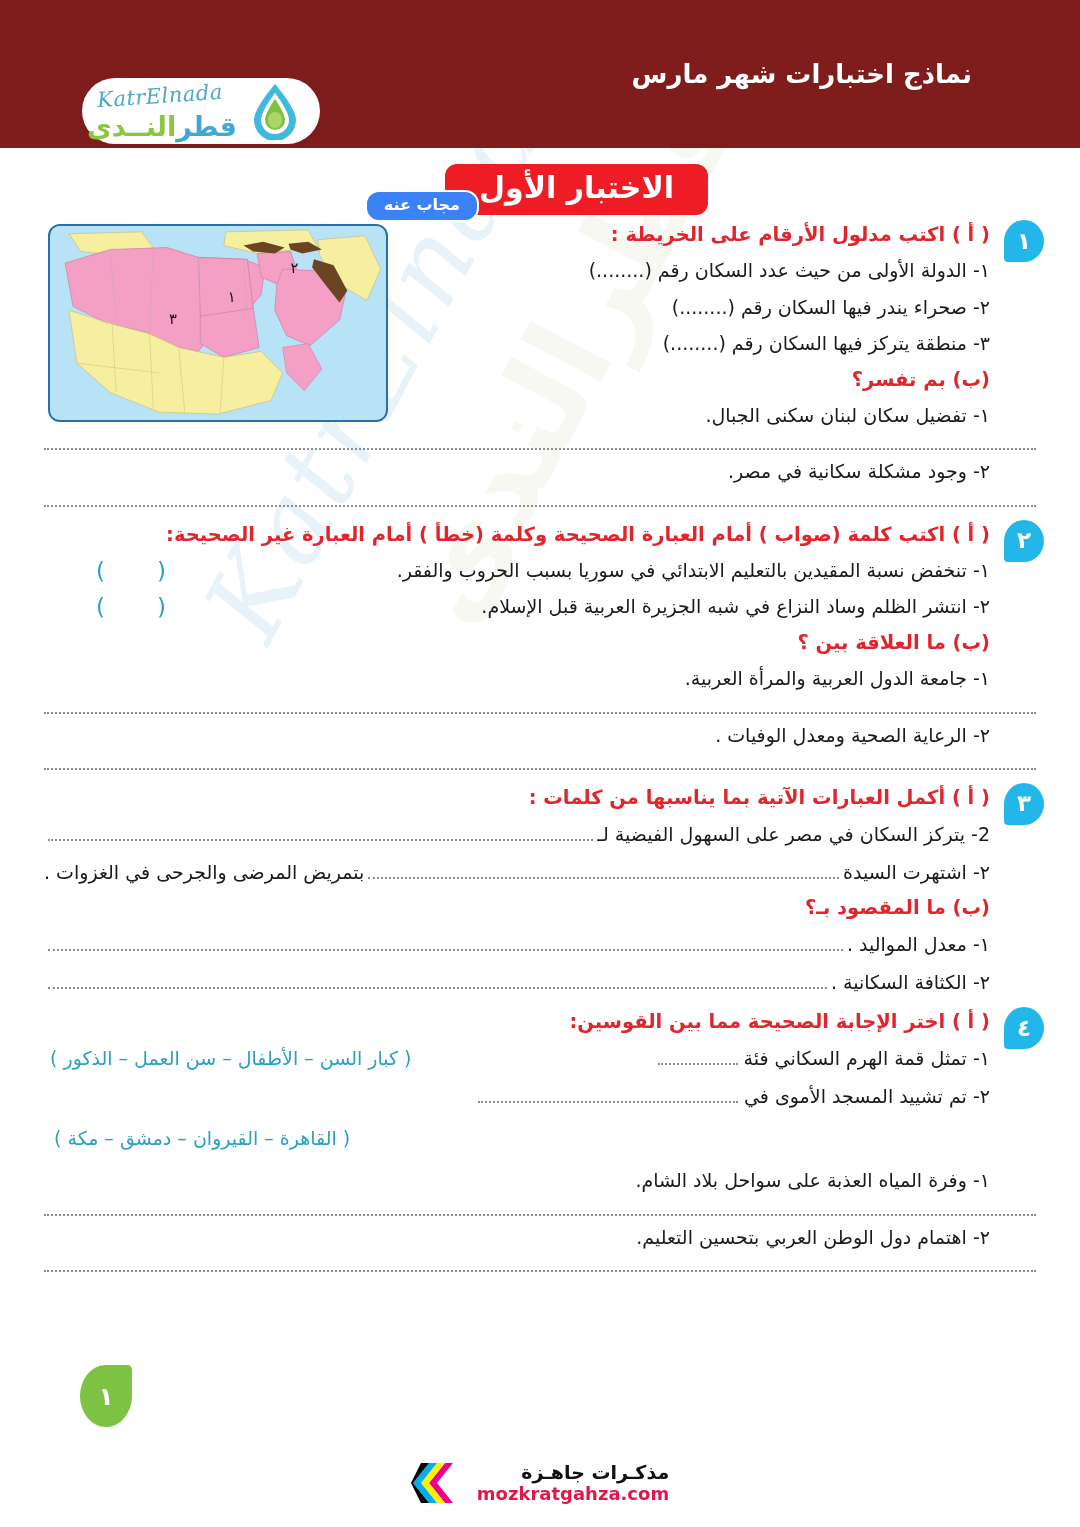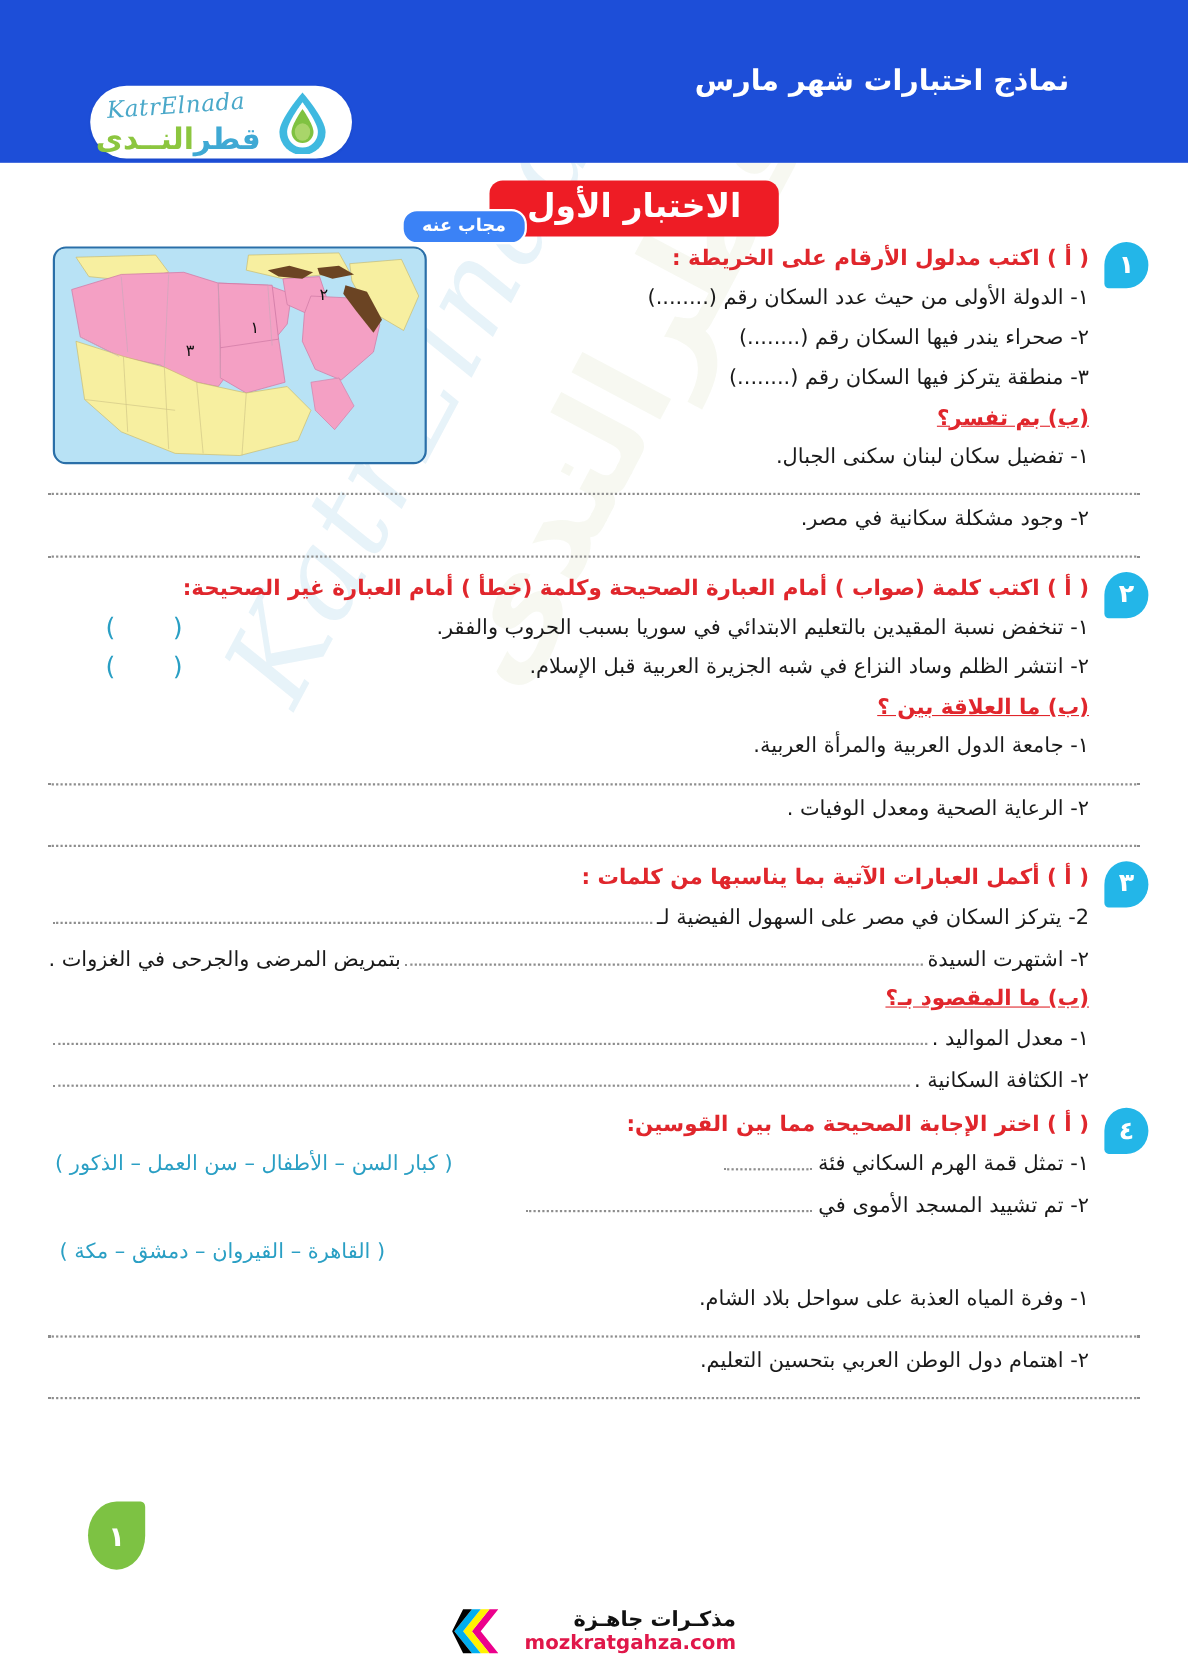--- a/index.html
+++ b/index.html
@@ -46,21 +46,21 @@
     transform-origin: left top;
     white-space: nowrap;
     left: 250px;
     top: 20px;
   }
 
   
   .header-banner {
     position: relative;
     height: 148px;
-    background: #1d4ed8;
+    background: #7f1d1d;
     display: flex;
     align-items: center;
     z-index: 3;
   }
   .header-title {
     color: #ffffff;
     font-size: 26px;
     font-weight: bold;
     margin-right: 108px;
     letter-spacing: 0px;
@@ -185,21 +185,20 @@
     line-height: 1.5;
   }
   .sub-head {
     color: #e0262c;
     font-size: 19.5px;
     font-weight: bold;
     text-align: right;
     padding-right: 46px;
     line-height: 1.5;
     margin-top: 6px;
-    text-decoration: underline;
   }
   .q-item {
     font-size: 19px;
     color: #1a1a1a;
     text-align: right;
     line-height: 1.55;
     margin-top: 7px;
     padding-right: 46px;
   }
   .dots-line {

